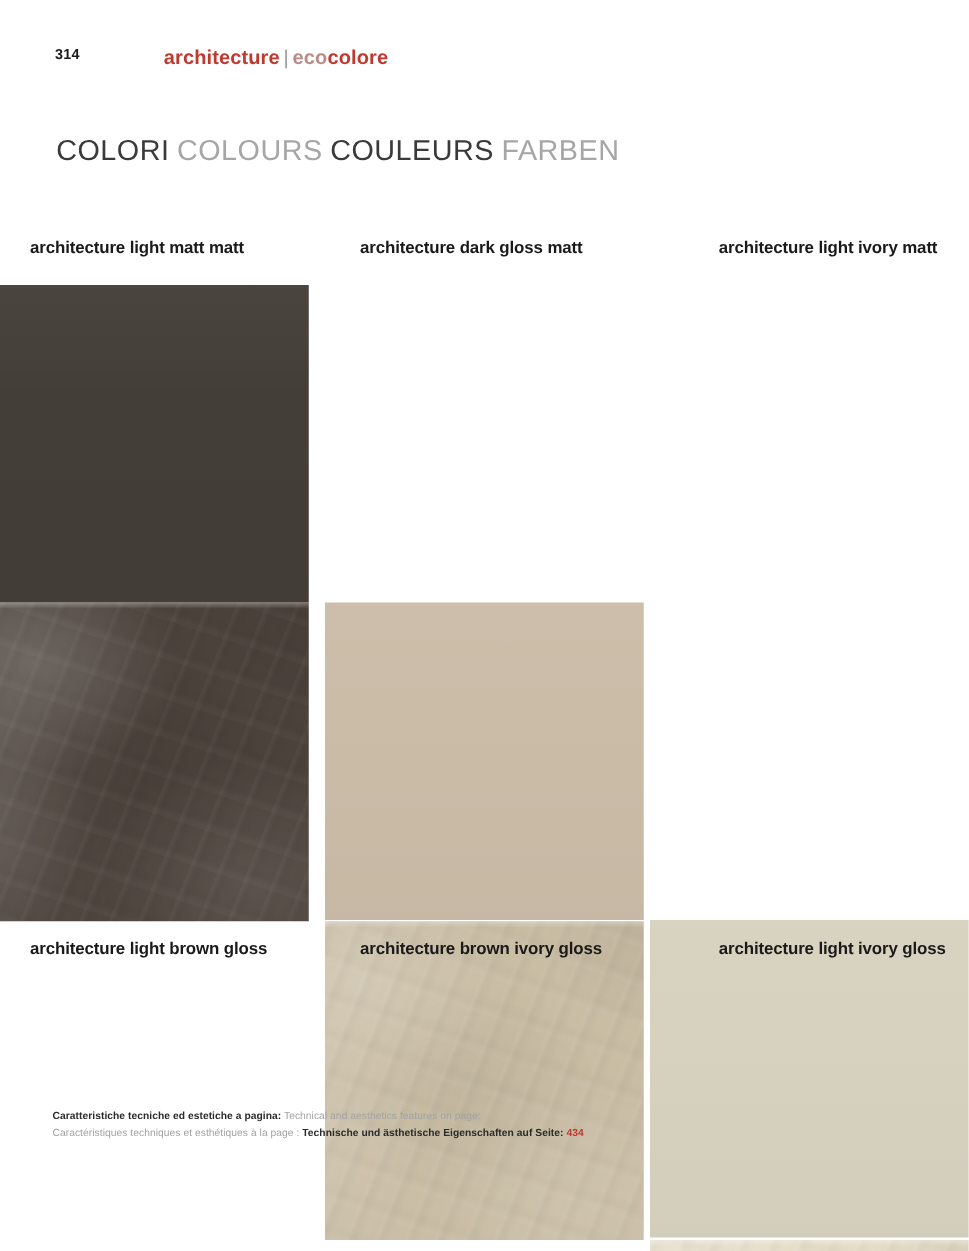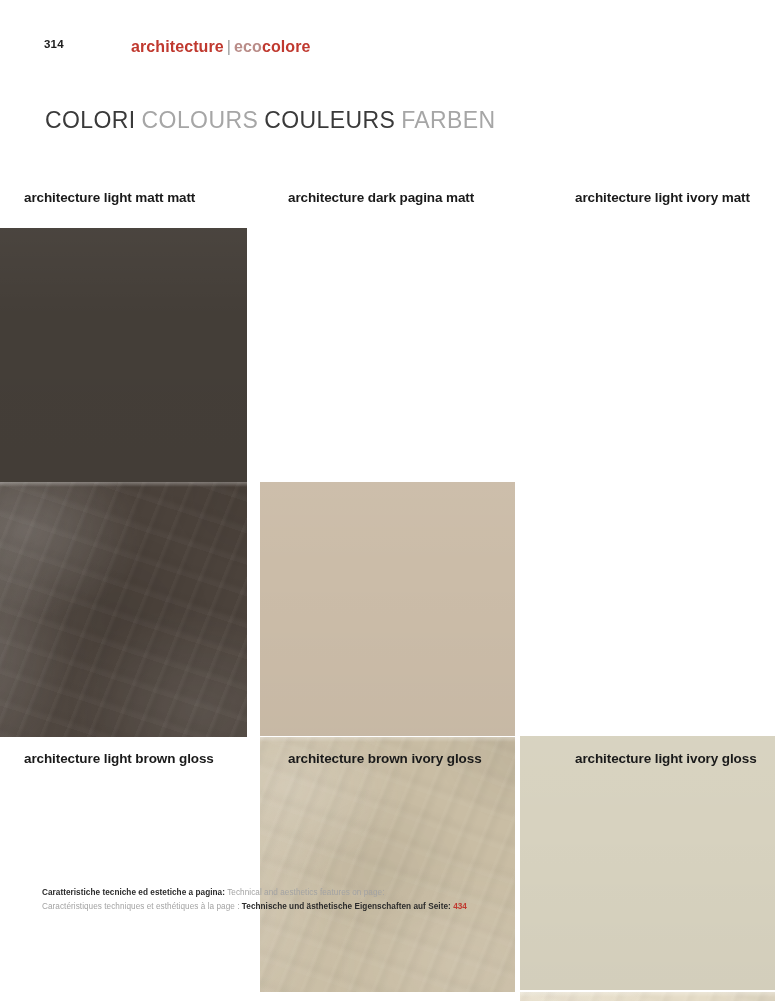--- a/index.html
+++ b/index.html
@@ -192,21 +192,21 @@
     <span class="brand-arch">architecture</span><span class="brand-sep">|</span><span class="brand-eco">eco</span><span class="brand-colore">colore</span>
   </span>
 </div>
 
 <h1 class="page-title"><span class="t-dark">COLORI</span><span class="t-grey">COLOURS</span><span class="t-dark">COULEURS</span><span class="t-grey">FARBEN</span></h1>
 
 <div class="swatch-grid">
 
   <div class="label-row">
     <span class="cell-label c0">architecture light matt matt</span>
-    <span class="cell-label c1">architecture dark pagina matt</span>
+    <span class="cell-label c1">architecture dark gloss matt</span>
     <span class="cell-label c2">architecture light ivory matt</span>
   </div>
 
   <div class="tile-row matt">
     <div class="tile c0 finish-matt" style="background-color: rgb(68, 62, 56);"></div>
     <div class="tile c1 finish-matt" style="background-color: rgb(203, 188, 168);"></div>
     <div class="tile c2 finish-matt" style="background-color: rgb(215, 210, 191);"></div>
   </div>
 
   <div class="tile-row gloss">

